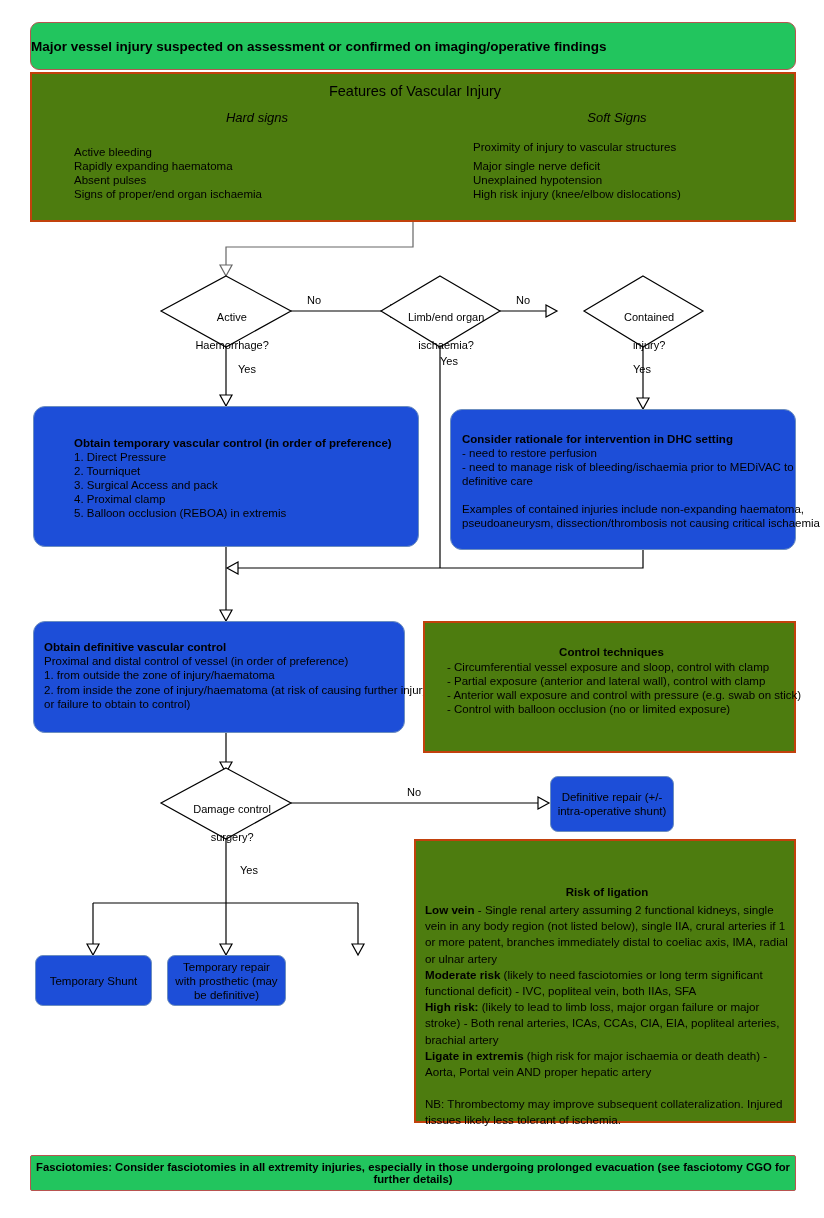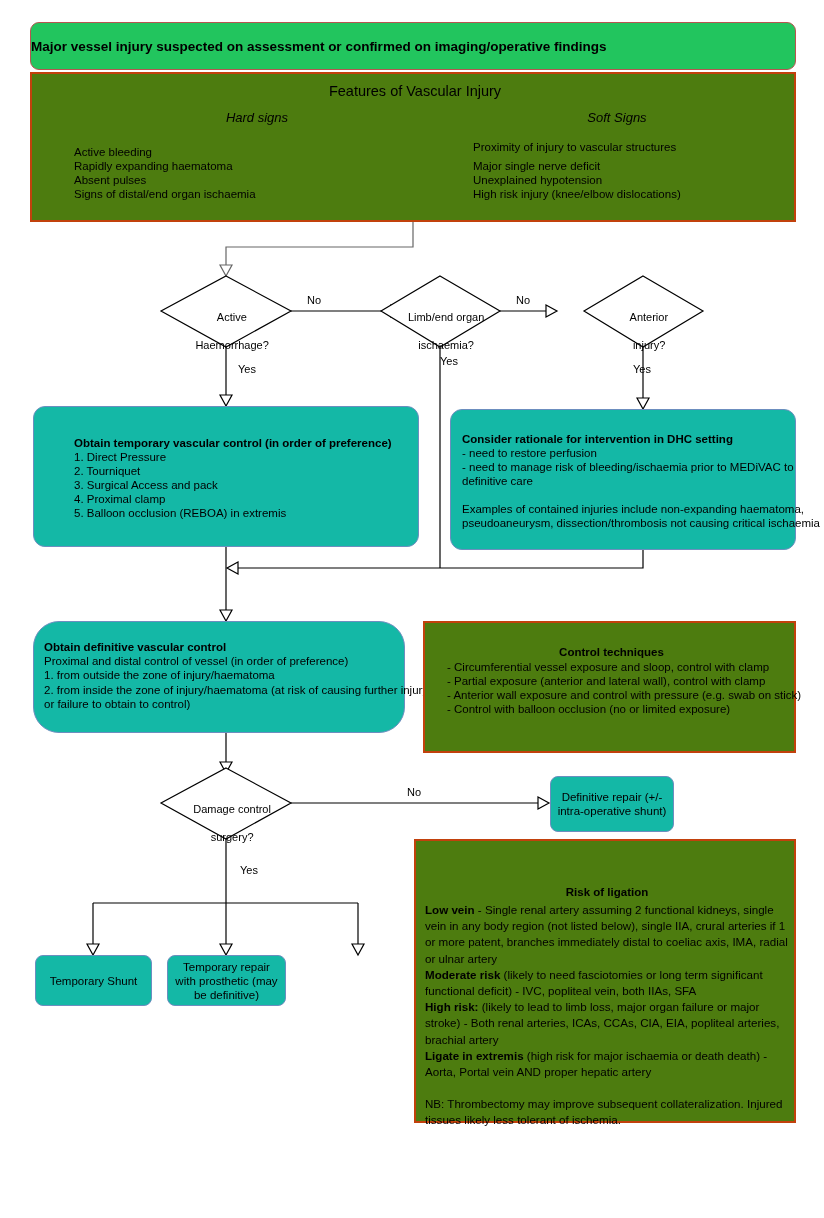--- a/index.html
+++ b/index.html
@@ -30,21 +30,21 @@
 
   
   .panel-yellow{
     background:#4d7c0f;
     border:2px solid #c2410c;
     color:#000;
   }
 
   
   .box-blue{
-    background:#14b8a6;
+    background:#1d4ed8;
     border:1px solid #6c8ebf;
     border-radius:12px;
     color:#000;
   }
   .box-blue.small{border-radius:8px;display:flex;align-items:center;justify-content:center;text-align:center;}
 
   
   .t{position:absolute;white-space:pre;}
   .center{text-align:center;}
   .b{font-weight:bold;}
@@ -127,40 +127,40 @@
 
   <div class="node panel-yellow" style="left:30px;top:72px;width:766px;height:150px;">
     <div class="t center hdr" style="left:0;top:9px;width:766px;">Features of Vascular Injury</div>
 
     <div class="t center sub i" style="left:110px;top:36px;width:230px;">Hard signs</div>
     <div class="t center sub i" style="left:470px;top:36px;width:230px;">Soft Signs</div>
 
     <div class="t list-txt" style="left:42px;top:71px;">Active bleeding</div>
     <div class="t list-txt" style="left:42px;top:85px;">Rapidly expanding haematoma</div>
     <div class="t list-txt" style="left:42px;top:99px;">Absent pulses</div>
-    <div class="t list-txt" style="left:42px;top:113px;">Signs of distal/end organ ischaemia</div>
+    <div class="t list-txt" style="left:42px;top:113px;">Signs of proper/end organ ischaemia</div>
 
     <div class="t list-txt" style="left:441px;top:59px;margin-top:7px;">Proximity of injury to vascular structures</div>
     <div class="t list-txt" style="left:441px;top:85px;">Major single nerve deficit</div>
     <div class="t list-txt" style="left:441px;top:99px;">Unexplained hypotension</div>
     <div class="t list-txt" style="left:441px;top:113px;">High risk injury (knee/elbow dislocations)</div>
   </div>
 
   <div class="t diamond-lbl" style="left:161px;top:296px;width:130px;">
     <span>Active</span><br>
     <span>Haemorrhage?</span>
   </div>
 
   <div class="t diamond-lbl" style="left:375px;top:296px;width:130px;">
     <span>Limb/end organ</span><br>
     <span>ischaemia?</span>
   </div>
 
   <div class="t diamond-lbl" style="left:578px;top:296px;width:130px;">
-    <span>Anterior</span><br>
+    <span>Contained</span><br>
     <span>injury?</span>
   </div>
 
   <div class="t diamond-lbl" style="left:161px;top:788px;width:130px;">
     <span>Damage control</span><br>
     <span>surgery?</span>
   </div>
 
   <div class="t edge-lbl" style="left:307px;top:294px;">No</div>
   <div class="t edge-lbl" style="left:516px;top:294px;">No</div>
@@ -181,21 +181,21 @@
 
   <div class="node box-blue" style="left:450px;top:409px;width:346px;height:141px;">
     <div class="t body-txt b" style="left:11px;top:22px;">Consider rationale for intervention in DHC setting</div>
     <div class="t body-txt" style="left:11px;top:36px;">- need to restore perfusion</div>
     <div class="t body-txt" style="left:11px;top:50px;">- need to manage risk of bleeding/ischaemia prior to MEDiVAC to</div>
     <div class="t body-txt" style="left:11px;top:64px;">definitive care</div>
     <div class="t body-txt" style="left:11px;top:92px;">Examples of contained injuries include non-expanding haematoma,</div>
     <div class="t body-txt" style="left:11px;top:106px;">pseudoaneurysm, dissection/thrombosis not causing critical ischaemia</div>
   </div>
 
-  <div class="node box-blue" style="left:33px;top:621px;width:372px;height:112px;border-radius:26px;">
+  <div class="node box-blue" style="left:33px;top:621px;width:372px;height:112px;">
     <div class="t body-txt b" style="left:10px;top:18px;">Obtain definitive vascular control</div>
     <div class="t body-txt" style="left:10px;top:32px;">Proximal and distal control of vessel (in order of preference)</div>
     <div class="t body-txt" style="left:10px;top:46px;">1. from outside the zone of injury/haematoma</div>
     <div class="t body-txt" style="left:10px;top:61px;">2. from inside the zone of injury/haematoma (at risk of causing further injury</div>
     <div class="t body-txt" style="left:10px;top:75px;">or failure to obtain to control)</div>
   </div>
 
   <div class="node panel-yellow" style="left:423px;top:621px;width:373px;height:132px;">
     <div class="t center body-txt b" style="left:0;top:22px;width:373px;">Control techniques</div>
     <div class="t body-txt" style="left:22px;top:37px;">- Circumferential vessel exposure and sloop, control with clamp</div>
@@ -234,14 +234,19 @@
 
   <div class="node box-blue small" style="left:35px;top:955px;width:117px;height:51px;">
     <span class="small-box-txt">Temporary Shunt</span>
   </div>
 
   <div class="node box-blue small" style="left:167px;top:955px;width:119px;height:51px;padding:0 6px;">
     <span class="small-box-txt">Temporary repair with prosthetic (may be definitive)</span>
   </div>
 
 
+  <div class="node banner-pink square" style="left:30px;top:1155px;width:766px;height:36px;">
+    <span class="banner-txt-sm">
+      <span class="b">Fasciotomies:</span><span> Consider fasciotomies in all extremity injuries, especially in those undergoing prolonged evacuation (see fasciotomy CGO for further details)</span>
+    </span>
+  </div>
 
 </div>
 
 </body></html>

